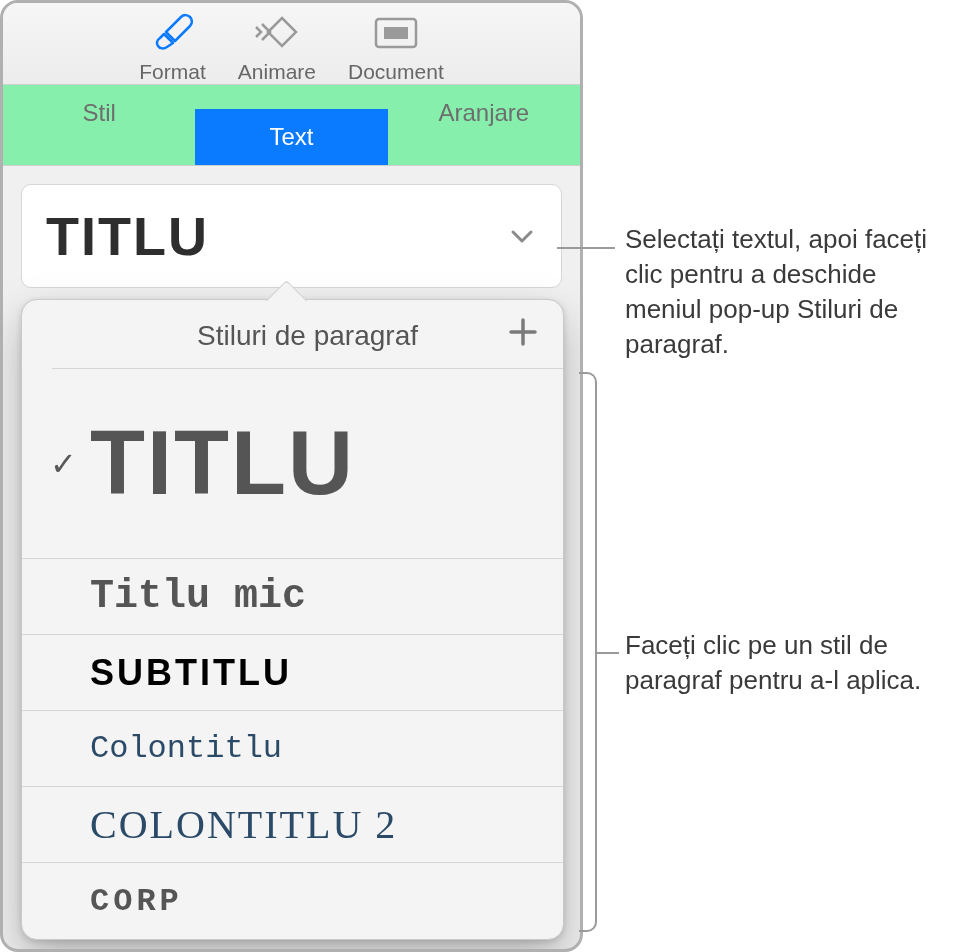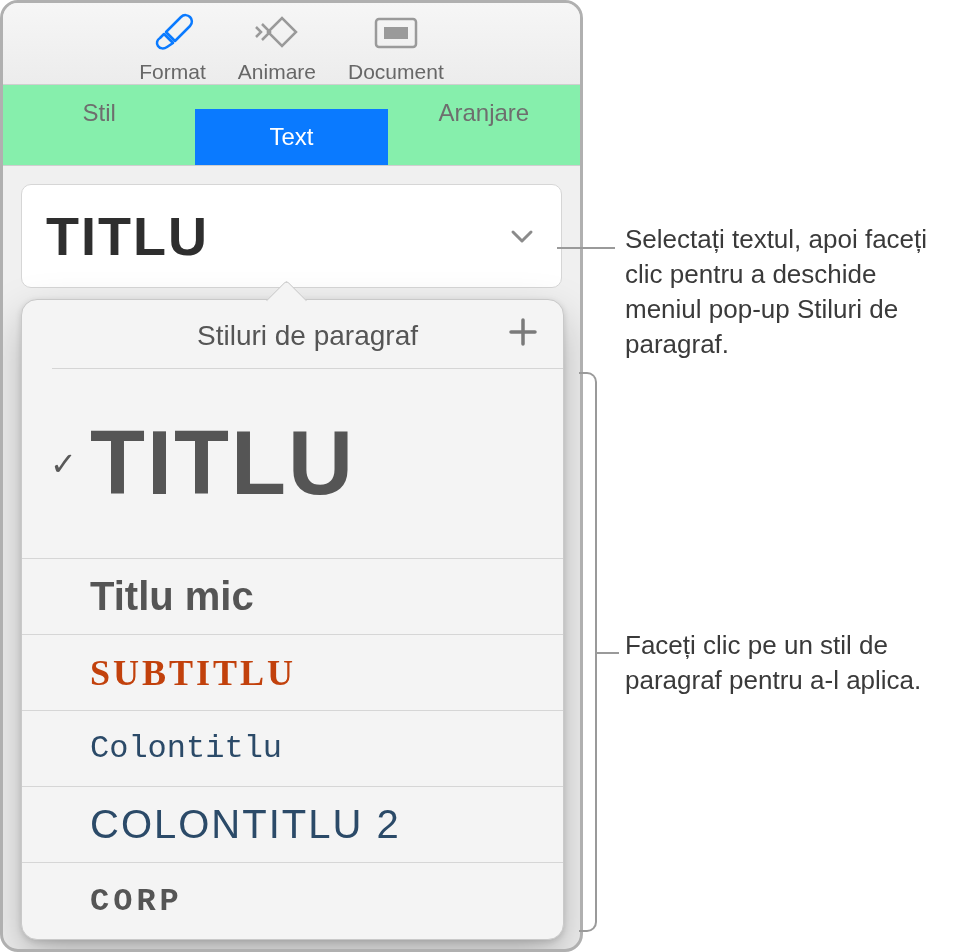--- a/index.html
+++ b/index.html
@@ -139,39 +139,39 @@
   }
   .style-label { flex: 1; }
   .s-titlu {
     font-family: Impact, "Arial Black", sans-serif;
     font-weight: 900;
     font-size: 90px;
     letter-spacing: 2px;
     color: #555;
   }
   .s-titlumic {
-    font-family: Liberation Sans, sans-serif;
+    font-family: Liberation Mono, monospace;
     font-weight: 600;
     font-size: 40px;
     color: #555;
   }
   .s-subtitlu {
-    font-family: Liberation Serif, serif;
+    font-family: Liberation Sans, sans-serif;
     font-weight: 700;
     font-size: 36px;
     letter-spacing: 3px;
-    color: #c2410c;
+    color: #000000;
   }
   .s-colontitlu {
     font-family: "Courier New", monospace;
     font-size: 32px;
     color: #2b4a68;
   }
   .s-colontitlu2 {
-    font-family: Liberation Sans, sans-serif;
+    font-family: Liberation Serif, serif;
     font-size: 40px;
     color: #2b4a68;
     letter-spacing: 2px;
   }
   .s-corp {
     font-family: "Courier New", monospace;
     font-weight: 700;
     font-size: 32px;
     letter-spacing: 4px;
     color: #555;

